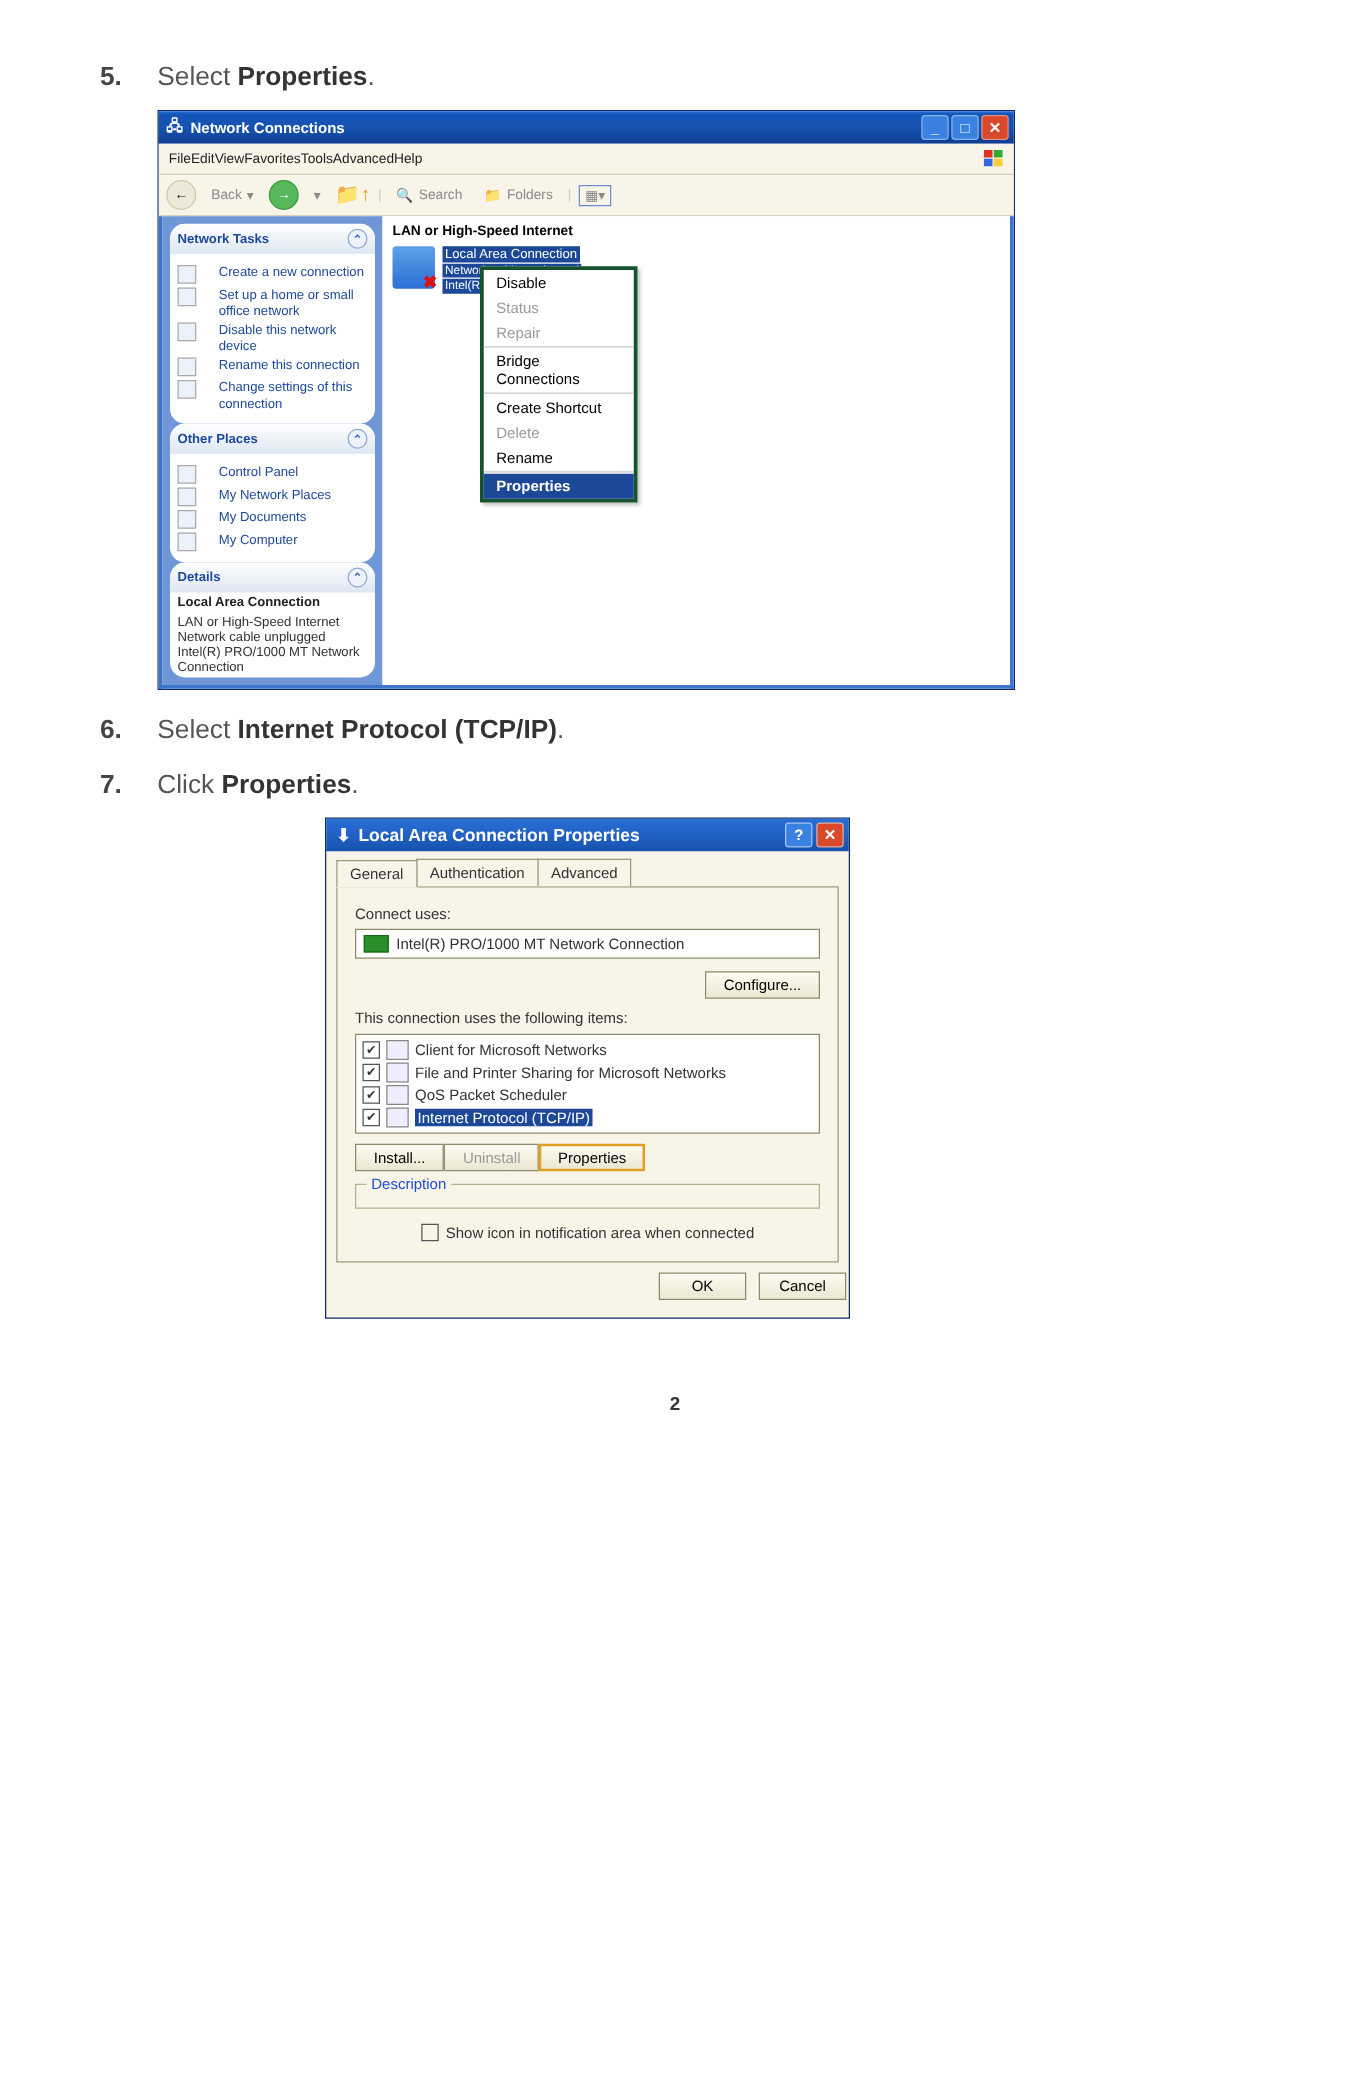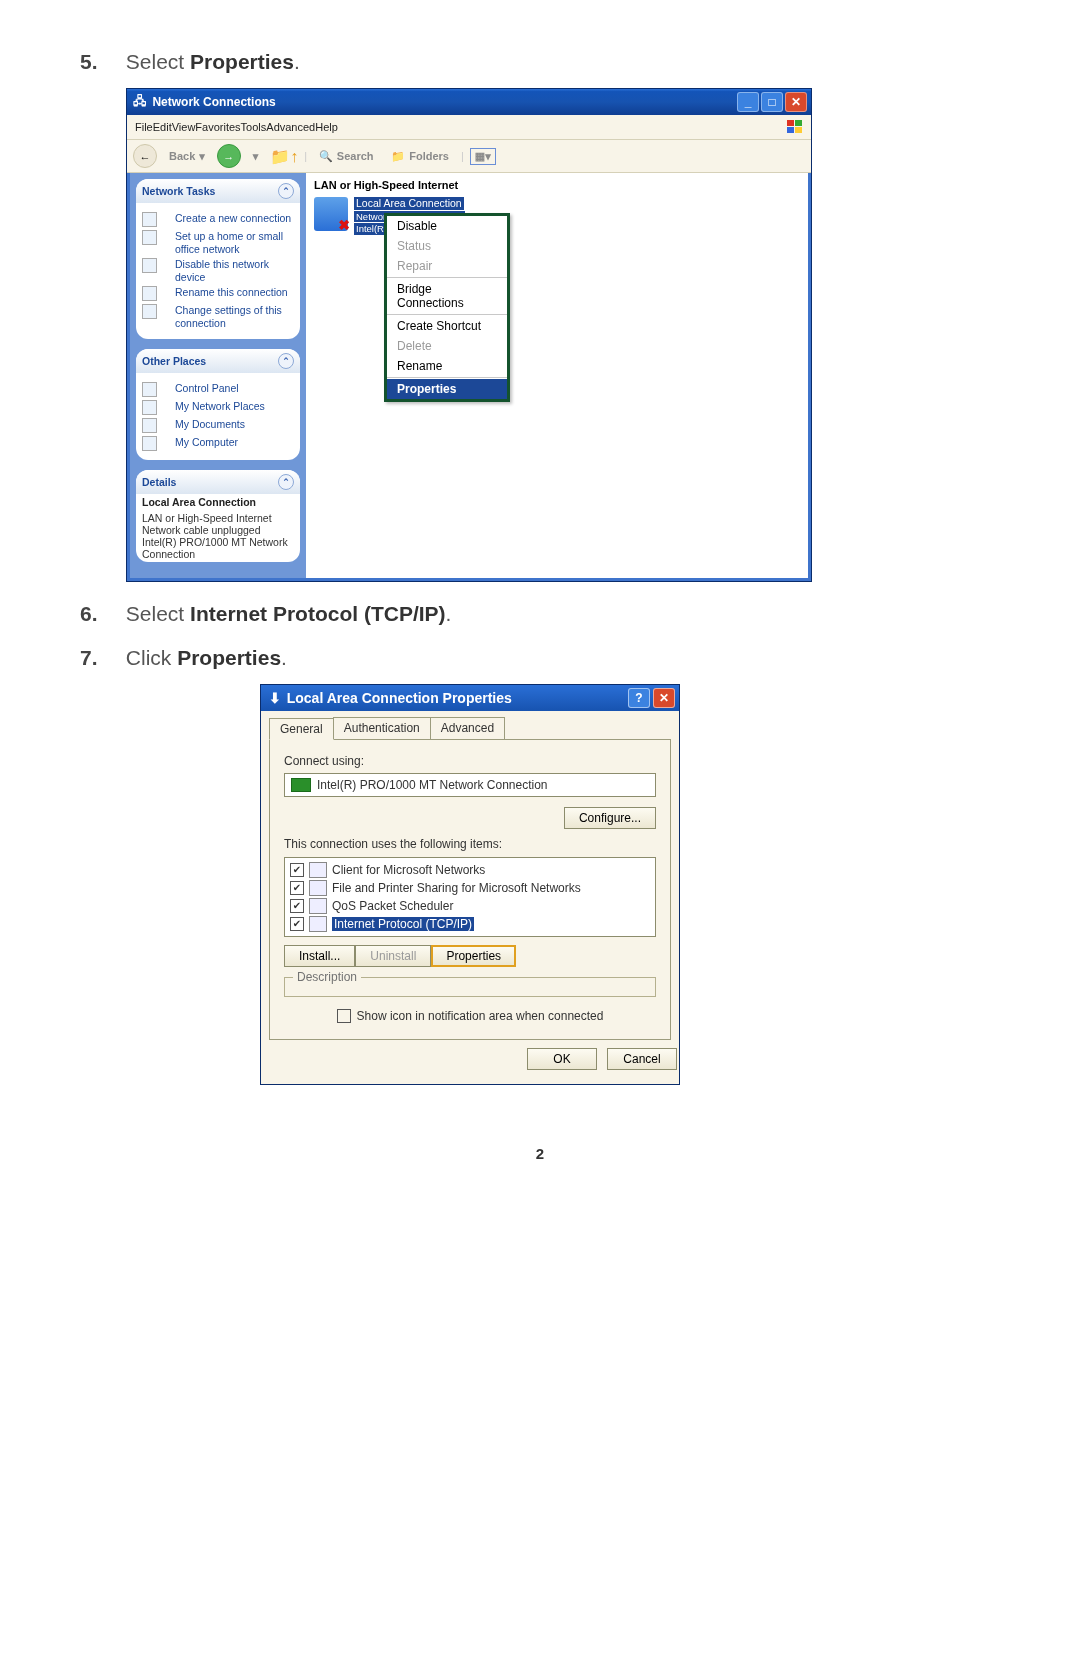--- a/index.html
+++ b/index.html
@@ -40,27 +40,27 @@
   .nc-title .t { display:flex; align-items:center; gap:6px; font-size:12px; }
   .nc-title .ctl { display:flex; gap:2px; }
   .ctl-btn { width:20px; height:18px; border:1px solid #fff6; border-radius:3px; display:flex; align-items:center; justify-content:center; background:#3b82e0; color:#fff; font-size:12px; }
   .ctl-btn.close { background:#d9492b; }
 
   .nc-menu { height:20px; background:#f8f4e8; display:flex; align-items:center; padding:2px 8px; border-bottom:1px solid #d6d1b8; }
   .nc-menu span { color:#222; }
   .nc-flag { margin-left:auto; display:flex; align-items:center; }
 
   .nc-tool { height:28px; background:#f8f4e8; display:flex; align-items:center; gap:6px; padding:2px 6px; border-bottom:1px solid #d6d1b8; }
-  .tool-btn { display:flex; align-items:center; gap:4px; padding:2px 6px; color:#8a8a8a;font-weight:bold; }
+  .tool-btn { display:flex; align-items:center; gap:4px; padding:2px 6px; color:#8a8a8a; }
   .circle { width:22px; height:22px; border-radius:50%; background:#eee8d8; border:1px solid #cfc8ab; display:flex; align-items:center; justify-content:center; }
   .circle.green { background:#57b85b; color:#fff; border-color:#3a9a3f; }
 
   .nc-body { display:flex; background:#f1ede0; border:3px solid #3f74cc; border-top:none;  }
   .nc-side { width:164px; background:#6f97d7; padding:6px; }
-  .panel { background:#fff; border-radius:12px; margin-bottom:10px; overflow:hidden; font-size:10.5px; }
+  .panel { background:#fff; border-radius:12px; overflow:hidden; font-size:10.5px; }
   .panel-h { background:linear-gradient(#fff,#dce6f2); color:#1c4897; font-weight:700; padding:4px 6px; display:flex; justify-content:space-between; align-items:center; }
   .panel-h .ch { width:14px; height:14px; border-radius:50%; border:1px solid #8ca8d6; background:#eef3fb; display:flex; align-items:center; justify-content:center; font-size:9px; color:#3a63b0; }
   .panel-b { padding:6px; }
   .link { color:#1c4897; display:flex; align-items:flex-start; gap:18px; margin:3px 0; line-height:1.2; cursor:pointer; }
   .link .ic { width:13px; height:13px; flex:none; border:1px solid #aaa; background:#eaf2fb; }
   .detail-txt { font-size:10.5px; color:#333; padding:2px 6px; }
   .detail-txt .hd { font-weight:700; color:#222; margin-bottom:4px; }
 
   .nc-main { flex:1; background:#fff; }
   .nc-cat { font-weight:700; font-size:11px; padding:6px 8px 2px 8px; }
@@ -102,21 +102,21 @@
   .btn.dis { color:#9a9a9a; }
 
   .items-box { border:1px solid #8c8c6c; background:#fff; padding:3px 3px; margin-top:6px; }
   .item-row { display:flex; align-items:center; gap:5px; padding:1px 2px; font-size:12px; }
   .item-row .cb { width:12px; height:12px; border:1px solid #555; display:flex; align-items:center; justify-content:center; font-size:10px; }
   .item-row .mic { width:16px; height:14px; border:1px solid #888; background:#eef; }
   .item-row.sel span.lab { background:#1c4897; color:#fff; padding:0 2px; }
 
   .btn-row { display:flex; margin-top:8px; }
   .grp { border:1px solid #b5b08e; padding:8px 10px 10px 10px; margin-top:10px; position:relative; font-size:12px; }
-  .grp .lg { position:absolute; top:-8px; left:8px; background:#f8f4e8; padding:0 4px; color:#737373; }
+  .grp .lg { position:absolute; top:-8px; left:8px; background:#f8f4e8; padding:0 4px; color:#1d4ed8; }
   .chk-row { display:flex; align-items:center; gap:6px; margin:12px 0 6px 0; font-size:12px;justify-content:center; }
   .dlg-foot { display:flex; justify-content:flex-end; gap:10px; padding:0 2px 14px 0; }
 
   .page-num { text-align:center; font-size:15px; font-weight:700; color:#333; margin-top:60px; }
 </style>
 </head>
 <body>
 
 <div class="page">
 
@@ -288,21 +288,21 @@
       </span>
     </div>
 
     <div class="tabs">
       <div class="tab active">General</div>
       <div class="tab">Authentication</div>
       <div class="tab">Advanced</div>
     </div>
 
     <div class="tab-body">
-      <div class="fld-label">Connect using:</div>
+      <div class="fld-label">Connect uses:</div>
       <div class="fld-box">
         <span class="nic-ic"></span>
         <span>Intel(R) PRO/1000 MT Network Connection</span>
       </div>
       <div style="display:flex;justify-content:flex-end;margin-top:10px;">
         <button class="btn">Configure...</button>
       </div>
 
       <div class="fld-label" style="margin-top:8px;">This connection uses the following items:</div>
       <div class="items-box">

